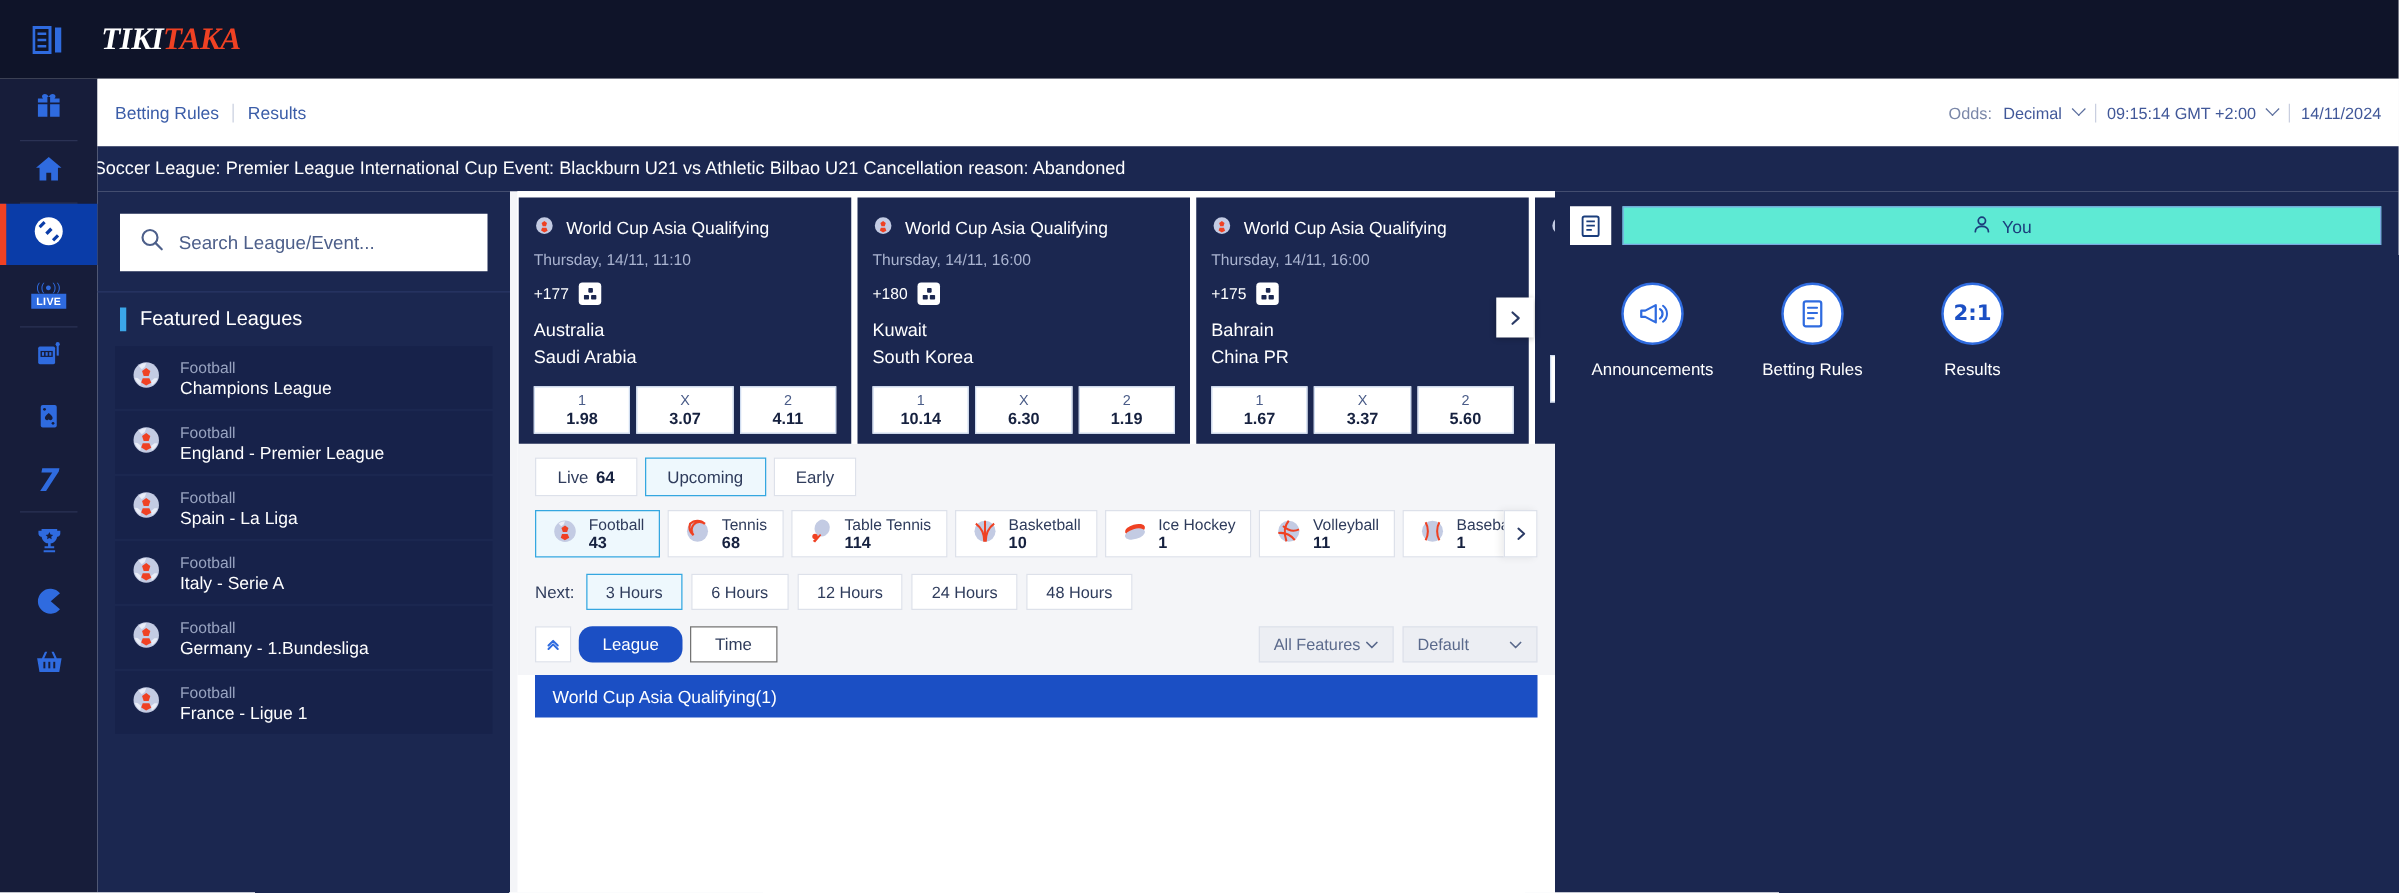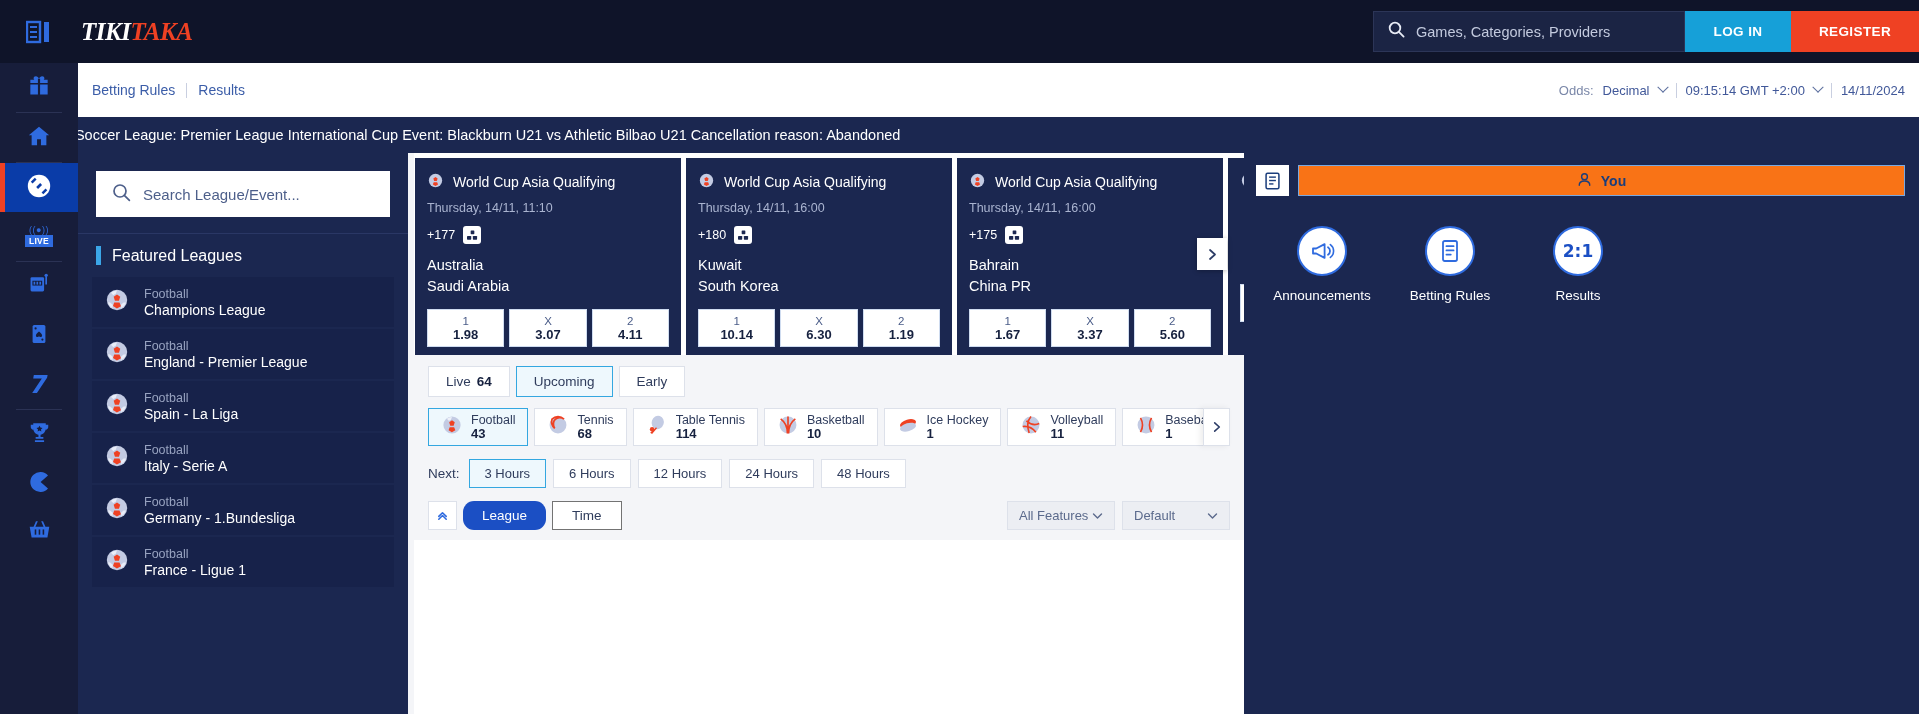--- a/index.html
+++ b/index.html
@@ -166,22 +166,22 @@
   .leaguehdr {
     margin:0 14px; height:34px; background:#1b4fc4; color:#ffffff; display:flex; align-items:center;
     padding-left:14px; font-size:14px;
   }
 
   
   .right { position:absolute; left:1244px; top:153px; width:675px; height:561px; background:#1b2750; }
   .right-top { display:flex; align-items:center; gap:9px; padding:12px 14px 0 12px; }
   .slipbtn { width:33px; height:31px; background:#ffffff; display:flex; align-items:center; justify-content:center; cursor:pointer; }
   .youtab {
-    flex:1; height:31px; background:#f97316; border:1px solid #7aa9e0; display:flex; align-items:center;
-    justify-content:center; gap:9px; font-size:14px; color:#1b3e7c; cursor:pointer;font-weight:bold;
+    flex:1; height:31px; background:#5eead4; border:1px solid #7aa9e0; display:flex; align-items:center;
+    justify-content:center; gap:9px; font-size:14px; color:#1b3e7c; cursor:pointer;
   }
   .quick { display:flex; gap:0; padding-top:30px; }
   .qitem { width:100px; display:flex; flex-direction:column; align-items:center; gap:12px; cursor:pointer; margin-left:28px;}
   .qcircle {
     width:50px; height:50px; border-radius:50%; border:2px solid #2f6bdf; background:#ffffff;
     display:flex; align-items:center; justify-content:center;
   }
   .qlabel { color:#ffffff; font-size:13.5px; }
   .q-2a1 { color:#1b4fc4; font-weight:800; font-size:17px; font-family:"DejaVu Sans", sans-serif;}
 </style>
@@ -197,33 +197,20 @@
         <rect x="4" y="6" width="7" height="2" fill="#2f6bdf"></rect>
         <rect x="4" y="11" width="7" height="2" fill="#2f6bdf"></rect>
         <rect x="4" y="16" width="7" height="2" fill="#2f6bdf"></rect>
         <rect x="18" y="2" width="5" height="20" fill="#2f6bdf"></rect>
       </svg>
     </div>
     <div class="brand">
       <span class="a">TIKI</span><span class="b">TAKA</span>
     </div>
 
-    <div class="top-right">
-      <div class="search-wrap">
-        <span>
-          <svg width="17" height="17" viewBox="0 0 17 17">
-              <circle cx="7" cy="7" r="5.3" fill="none" stroke="#e8ecf6" stroke-width="1.8"></circle>
-              <line x1="10.9" y1="10.9" x2="15.6" y2="15.6" stroke="#e8ecf6" stroke-width="1.8" stroke-linecap="round"></line>
-            </svg>
-        </span>
-        <input type="text" placeholder="Games, Categories, Providers" style="">
-      </div>
-      <div class="btn-login">LOG IN</div>
-      <div class="btn-register">REGISTER</div>
-    </div>
   </div>
 
   <div class="rail">
     <div class="rail-item">
       <span class="rail-ico">
         <svg width="26" height="26" viewBox="0 0 24 24" fill="currentColor">
             <path d="M12 5.2c-.6-1.3-1.6-2.2-2.9-2.2-1.3 0-2.1.8-2.1 1.8 0 .6.3 1.1.8 1.5H4v3h7V5.2zm1 0V9.3h7v-3h-3.8c.5-.4.8-.9.8-1.5 0-1-.8-1.8-2.1-1.8-1.3 0-2.3.9-2.9 2.2zM4 10.6v9.2h7v-9.2H4zm9 0v9.2h7v-9.2h-7z"></path>
           </svg>
       </span>
     </div>
@@ -749,20 +736,21 @@
             <span>
               <svg width="11" height="8" viewBox="0 0 11 8">
                   <polyline points="1.5,2 5.5,6 9.5,2" fill="none" stroke="#5b6a8c" stroke-width="1.4" stroke-linecap="round" stroke-linejoin="round"></polyline>
                 </svg>
             </span>
           </span>
         </span>
       </div>
     </div>
 
+    <div class="leaguehdr">World Cup Asia Qualifying(1)</div>
   </div>
 
   <div class="right">
     <div class="right-top">
       <span class="slipbtn">
         <svg width="17" height="18" viewBox="0 0 18 19">
             <rect x="2.2" y="1.2" width="13.6" height="16.6" rx="1.6" fill="none" stroke="#1b3e7c" stroke-width="1.6"></rect>
             <line x1="5.4" y1="5.4" x2="12.6" y2="5.4" stroke="#1b3e7c" stroke-width="1.5"></line>
             <line x1="5.4" y1="9" x2="12.6" y2="9" stroke="#1b3e7c" stroke-width="1.5"></line>
             <line x1="5.4" y1="12.6" x2="10" y2="12.6" stroke="#1b3e7c" stroke-width="1.5"></line>

